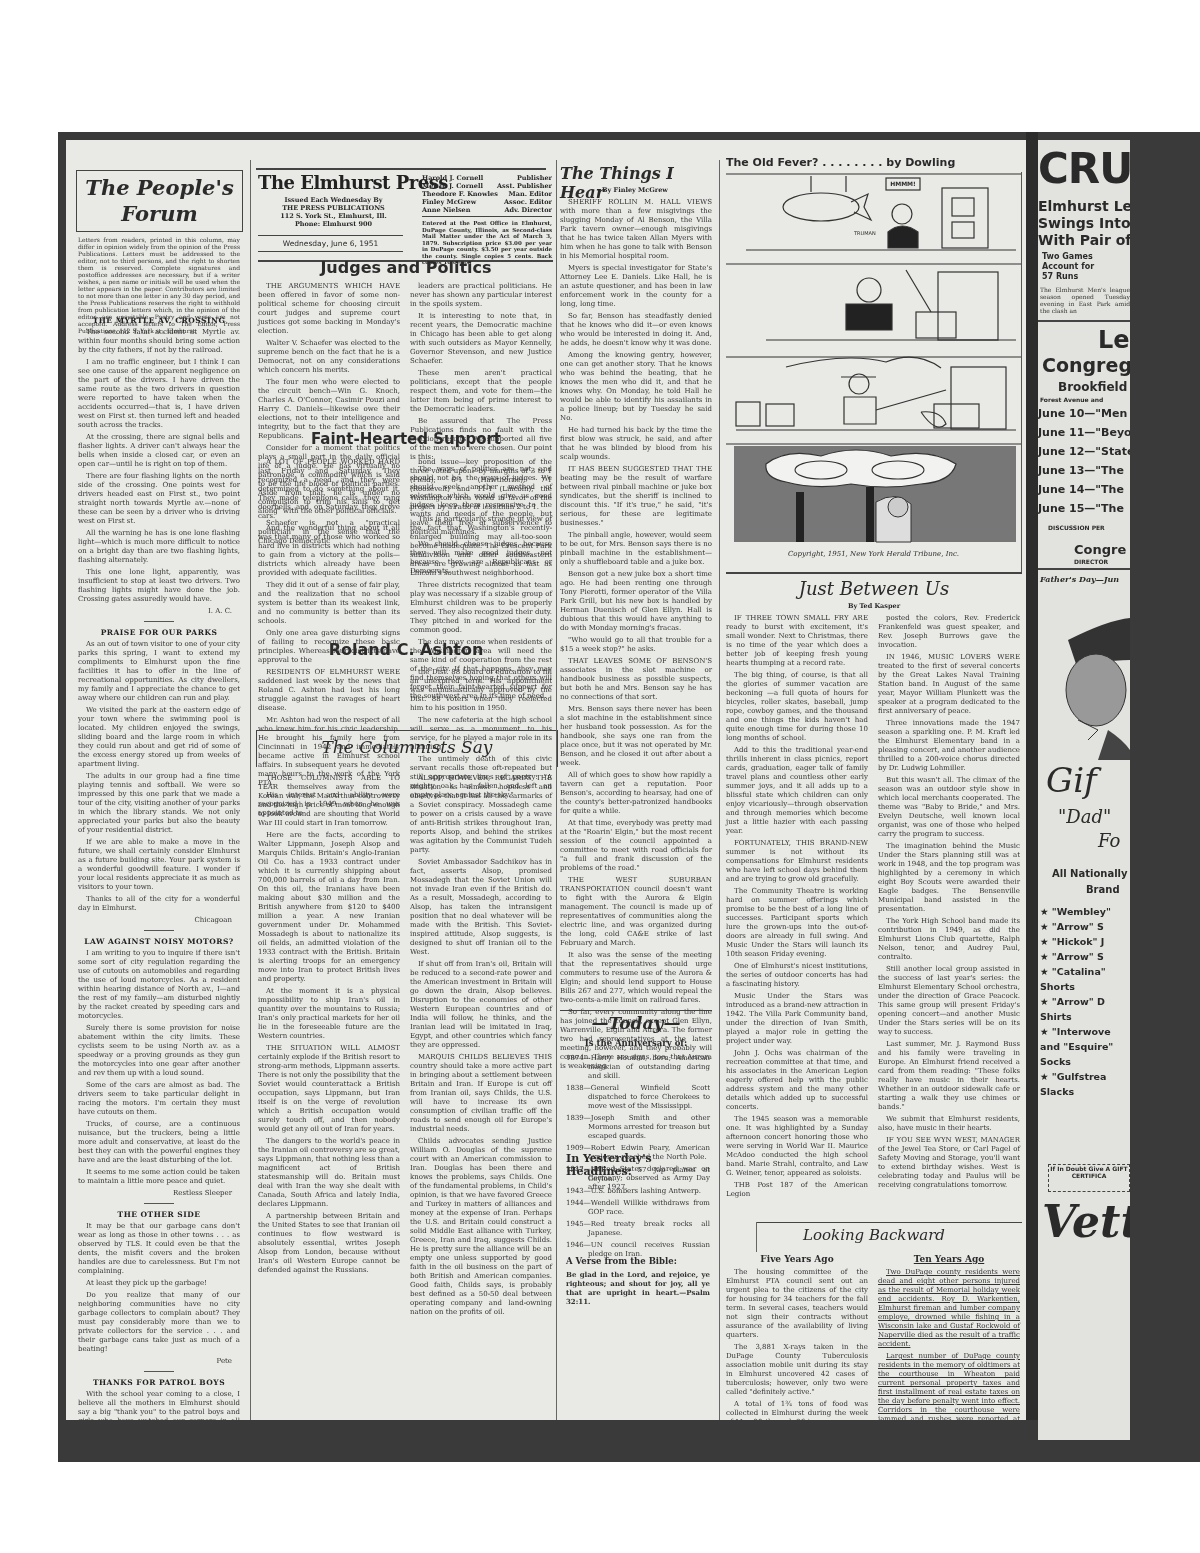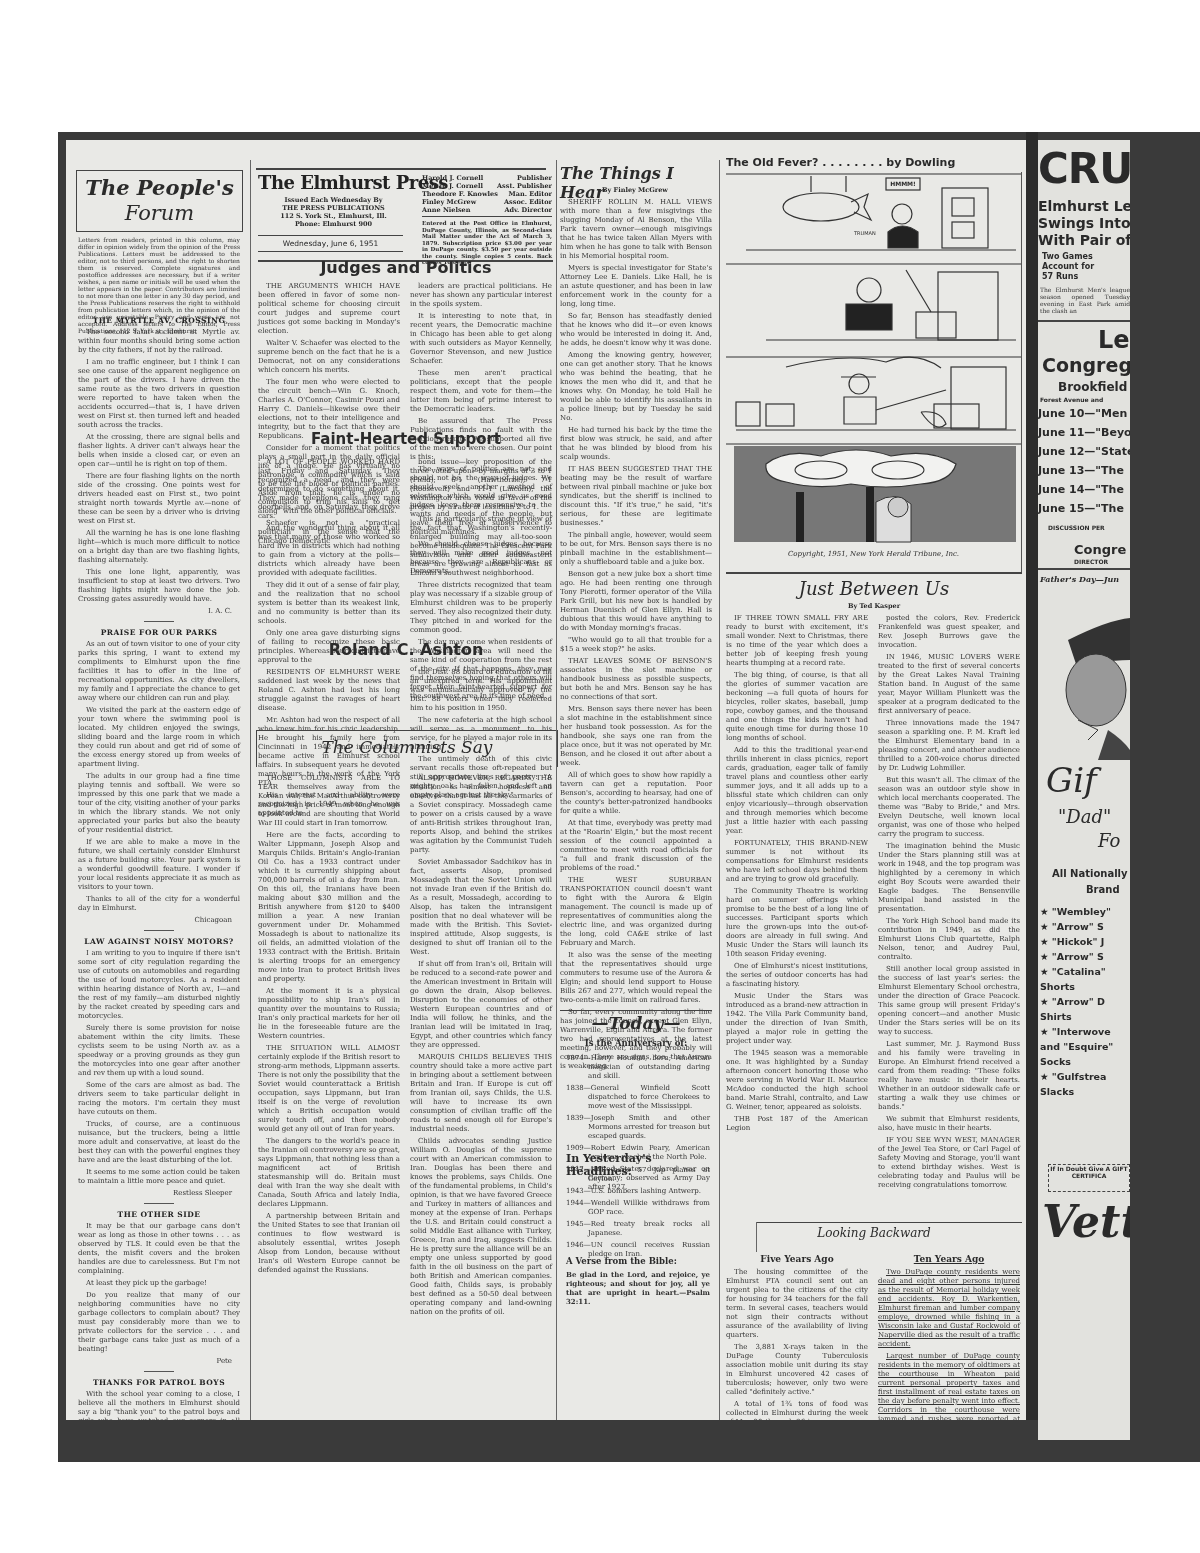--- a/index.html
+++ b/index.html
@@ -28,21 +28,21 @@
 <body>
 
 <div class="frame"></div>
 <div class="spine"></div>
 <div class="rightbar"></div>
 
 <div class="page">
 
   <div class="box" style="left:10px;top:30px;width:165px;height:60px;">
     <div class="h-ital" style="left:0;top:4px;width:165px;font-size:21px;font-weight:bold;">The People's</div>
-    <div class="h-ital" style="left:0;top:30px;width:165px;font-size:21px;font-weight:normal;">Forum</div>
+    <div class="h-ital" style="left:0;top:30px;width:165px;font-size:21px;font-weight:bold;">Forum</div>
   </div>
   <div class="col small" style="left:12px;top:96px;width:162px;font-size:6px;line-height:7px;">Letters from readers, printed in this column, may differ in opinion widely from the opinion of the Press Publications. Letters must be addressed to the editor, not to third persons, and the right to shorten them is reserved. Complete signatures and postoffice addresses are necessary, but if a writer wishes, a pen name or initials will be used when the letter appears in the paper. Contributors are limited to not more than one letter in any 30 day period, and the Press Publications reserves the right to withhold from publication letters which, in the opinion of the editor, are unsuitable. Poetry and verse are not accepted. Address letters to The Editor, Press Publications, 112 S. York st., Elmhurst.</div>
   <div class="col" id="forum-col" style="left:12px;top:170px;width:162px;">
       <div class="sub">THE MYRTLE AV. CROSSING</div>
       <p>The second fatal accident at Myrtle av. within four months should bring some action by the city fathers, if not by the railroad.</p>
       <p>I am no traffic engineer, but I think I can see one cause of the apparent negligence on the part of the drivers. I have driven the same route as the two drivers in question were reported to have taken when the accidents occurred—that is, I have driven west on First st. then turned left and headed south across the tracks.</p>
       <p>At the crossing, there are signal bells and flasher lights. A driver can't always hear the bells when inside a closed car, or even an open car—until he is right on top of them.</p>
       <p>There are four flashing lights on the north side of the crossing. One points west for drivers headed east on First st., two point straight north towards Myrtle av.—none of these can be seen by a driver who is driving west on First st.</p>
       <p>All the warning he has is one lone flashing light—which is much more difficult to notice on a bright day than are two flashing lights, flashing alternately.</p>
       <p>This one lone light, apparently, was insufficient to stop at least two drivers. Two flashing lights might have done the job. Crossing gates assuredly would have.</p>
@@ -278,39 +278,40 @@
   <div class="h-ital" style="left:660px;top:438px;width:296px;font-size:18px;">Just Between Us</div>
   <div style="position:absolute;left:660px;top:462px;width:296px;text-align:center;font-size:6.5px;font-weight:bold;">By Ted Kasper</div>
   <div class="col" id="jbu1" style="left:660px;top:474px;width:142px;">
       <p>IF THREE TOWN SMALL FRY ARE ready to burst with excitement, it's small wonder. Next to Christmas, there is no time of the year which does a better job of keeping fresh young hearts thumping at a record rate.</p>
       <p>The big thing, of course, is that all the glories of summer vacation are beckoning —a full quota of hours for bicycles, roller skates, baseball, jump rope, cowboy games, and the thousand and one things the kids haven't had quite enough time for during those 10 long months of school.</p>
       <p>Add to this the traditional year-end thrills inherent in class picnics, report cards, graduation, eager talk of family travel plans and countless other early summer joys, and it all adds up to a blissful state which children can only enjoy vicariously—through observation and through memories which become just a little hazier with each passing year.</p>
       <p>FORTUNATELY, THIS BRAND-NEW summer is not without its compensations for Elmhurst residents who have left school days behind them and are trying to grow old gracefully.</p>
       <p>The Community Theatre is working hard on summer offerings which promise to be the best of a long line of successes. Participant sports which lure the grown-ups into the out-of-doors are already in full swing. And Music Under the Stars will launch its 10th season Friday evening.</p>
       <p>One of Elmhurst's nicest institutions, the series of outdoor concerts has had a fascinating history.</p>
       <p>Music Under the Stars was introduced as a brand-new attraction in 1942. The Villa Park Community band, under the direction of Ivan Smith, played a major role in getting the project under way.</p>
+      <p>John J. Ochs was chairman of the recreation committee at that time, and his associates in the American Legion eagerly offered help with the public address system and the many other details which added up to successful concerts.</p>
       <p>The 1945 season was a memorable one. It was highlighted by a Sunday afternoon concert honoring those who were serving in World War II. Maurice McAdoo conducted the high school band. Marie Strahl, contralto, and Law G. Weiner, tenor, appeared as soloists.</p>
       <p>THB Post 187 of the American Legion</p>
     </div>
   <div class="col" id="jbu2" style="left:812px;top:474px;width:142px;">
       <p>posted the colors, Rev. Frederick Frankenfeld was guest speaker, and Rev. Joseph Burrows gave the invocation.</p>
       <p>IN 1946, MUSIC LOVERS WERE treated to the first of several concerts by the Great Lakes Naval Training Station band. In August of the same year, Mayor William Plunkett was the speaker at a program dedicated to the first anniversary of peace.</p>
       <p>Three innovations made the 1947 season a sparkling one. P. M. Kraft led the Elmhurst Elementary band in a pleasing concert, and another audience thrilled to a 200-voice chorus directed by Dr. Ludwig Lohmiller.</p>
       <p>But this wasn't all. The climax of the season was an outdoor style show in which local merchants cooperated. The theme was "Baby to Bride," and Mrs. Evelyn Deutsche, well known local organist, was one of those who helped carry the program to success.</p>
       <p>The imagination behind the Music Under the Stars planning still was at work in 1948, and the top program was highlighted by a ceremony in which eight Boy Scouts were awarded their Eagle badges. The Bensenville Municipal band assisted in the presentation.</p>
       <p>The York High School band made its contribution in 1949, as did the Elmhurst Lions Club quartette, Ralph Nelson, tenor, and Audrey Paul, contralto.</p>
       <p>Still another local group assisted in the success of last year's series: the Elmhurst Elementary School orchestra, under the direction of Grace Peacock. This same group will present Friday's opening concert—and another Music Under the Stars series will be on its way to success.</p>
       <p>Last summer, Mr. J. Raymond Buss and his family were traveling in Europe. An Elmhurst friend received a card from them reading: "These folks really have music in their hearts. Whether in an outdoor sidewalk cafe or starting a walk they use chimes or bands."</p>
       <p>We submit that Elmhurst residents, also, have music in their hearts.</p>
       <p>IF YOU SEE WYN WEST, MANAGER of the Jewel Tea Store, or Carl Pagel of Safety Moving and Storage, you'll want to extend birthday wishes. West is celebrating today and Paulus will be receiving congratulations tomorrow.</p>
     </div>
 
   <div class="hr" style="left:690px;top:1082px;width:266px;"></div>
   <div class="vr" style="left:690px;top:1082px;height:30px;"></div>
-  <div class="h-ital" style="left:660px;top:1086px;width:296px;font-size:12px;">Looking Backward</div>
+  <div class="h-ital" style="left:660px;top:1086px;width:296px;font-size:15px;">Looking Backward</div>
   <div style="position:absolute;left:660px;top:1114px;width:142px;text-align:center;font-weight:bold;font-size:9px;">Five Years Ago</div>
   <div style="position:absolute;left:812px;top:1114px;width:142px;text-align:center;font-weight:bold;font-size:9px;text-decoration:underline;">Ten Years Ago</div>
   <div class="col" id="lb5" style="left:660px;top:1128px;width:142px;">
       <p>The housing committee of the Elmhurst PTA council sent out an urgent plea to the citizens of the city for housing for 34 teachers for the fall term. In several cases, teachers would not sign their contracts without assurance of the availability of living quarters.</p>
       <p>The 3,881 X-rays taken in the DuPage County Tuberculosis association mobile unit during its stay in Elmhurst uncovered 42 cases of tuberculosis; however, only two were called "definitely active."</p>
       <p>A total of 1¾ tons of food was collected in Elmhurst during the week of May 20 through 26 in an emergency food collection drive on behalf of UNRRA. The food drive was sponsored by the Woman's club under the direction of Mrs. Margaret Shattuck, and was for distribution in Europe.</p>
     </div>
   <div class="col" id="lb10" style="left:812px;top:1128px;width:142px;text-decoration:underline;">
       <p>Two DuPage county residents were dead and eight other persons injured as the result of Memorial holiday week end accidents. Roy D. Warkentien, Elmhurst fireman and lumber company employe, drowned while fishing in a Wisconsin lake and Gustaf Rockwold of Naperville died as the result of a traffic accident.</p>
       <p>Largest number of DuPage county residents in the memory of oldtimers at the courthouse in Wheaton paid current personal property taxes and first installment of real estate taxes on the day before penalty went into effect. Corridors in the courthouse were jammed and rushes were reported at banks in the county.</p>

